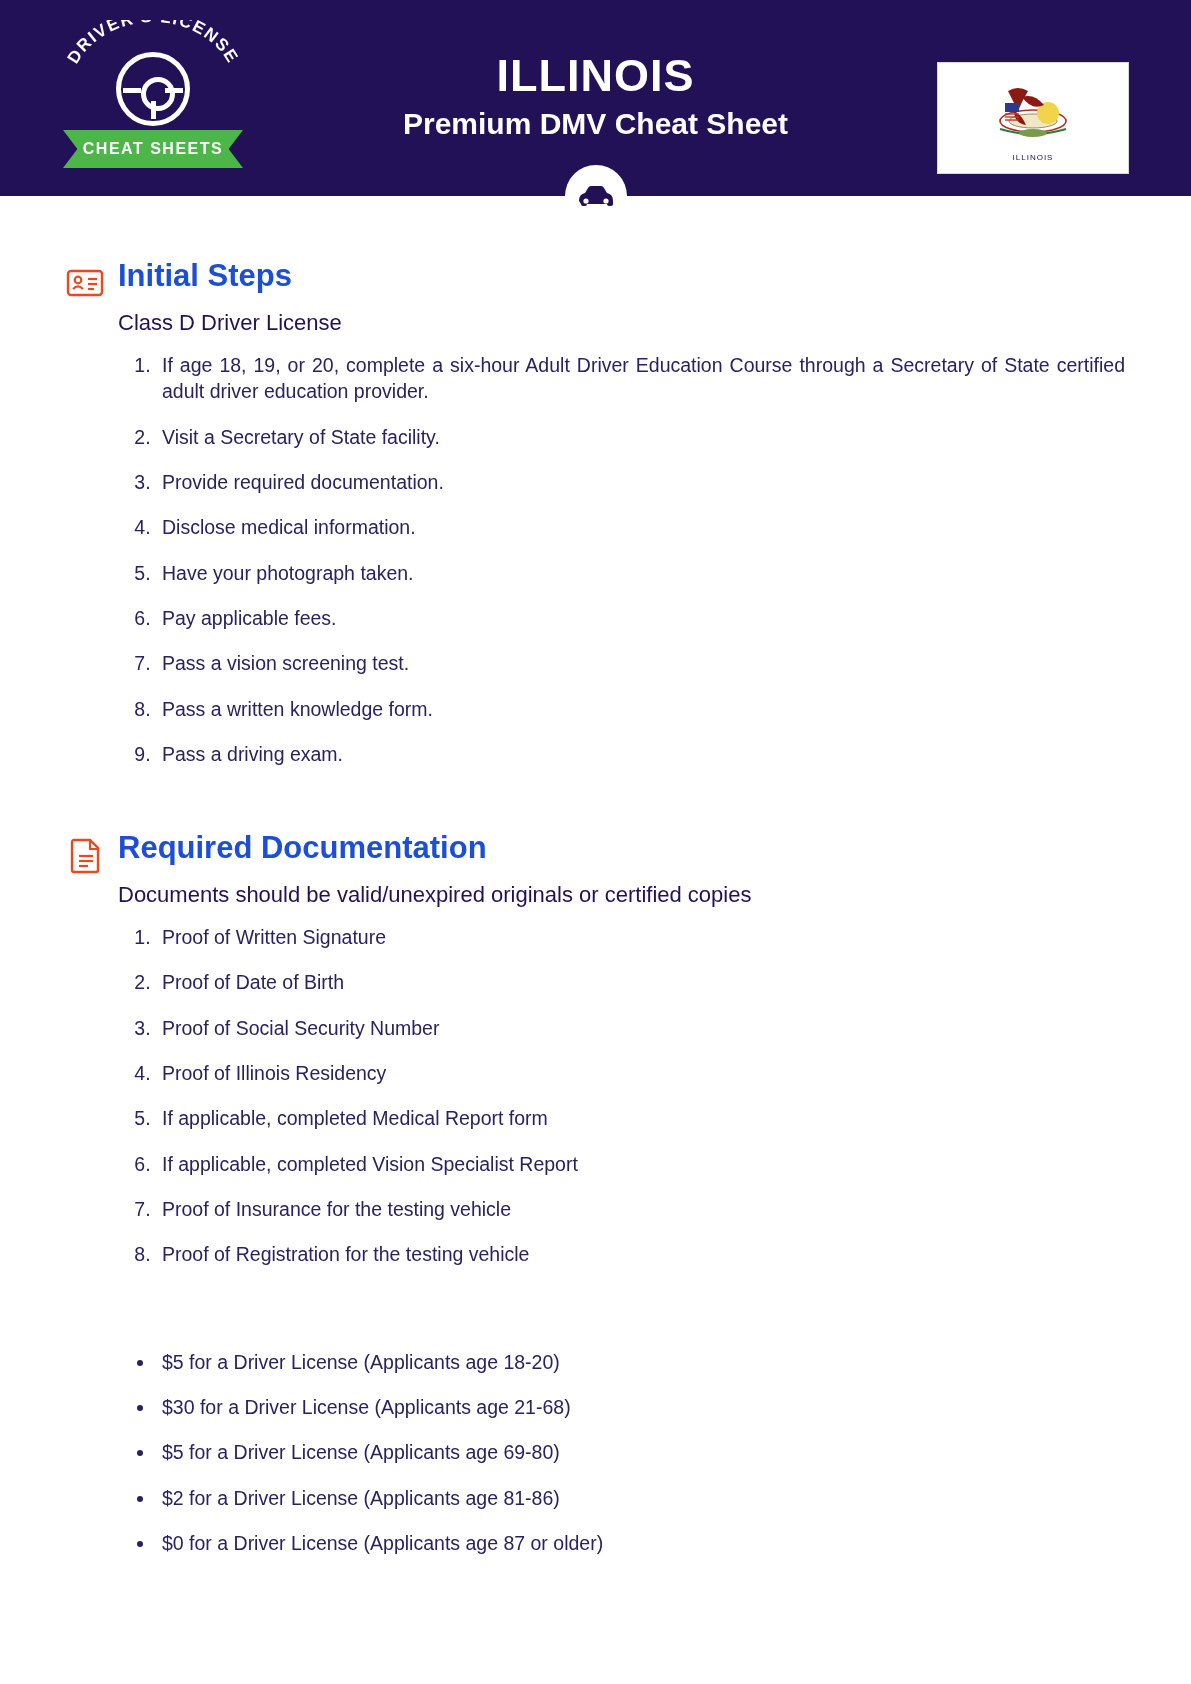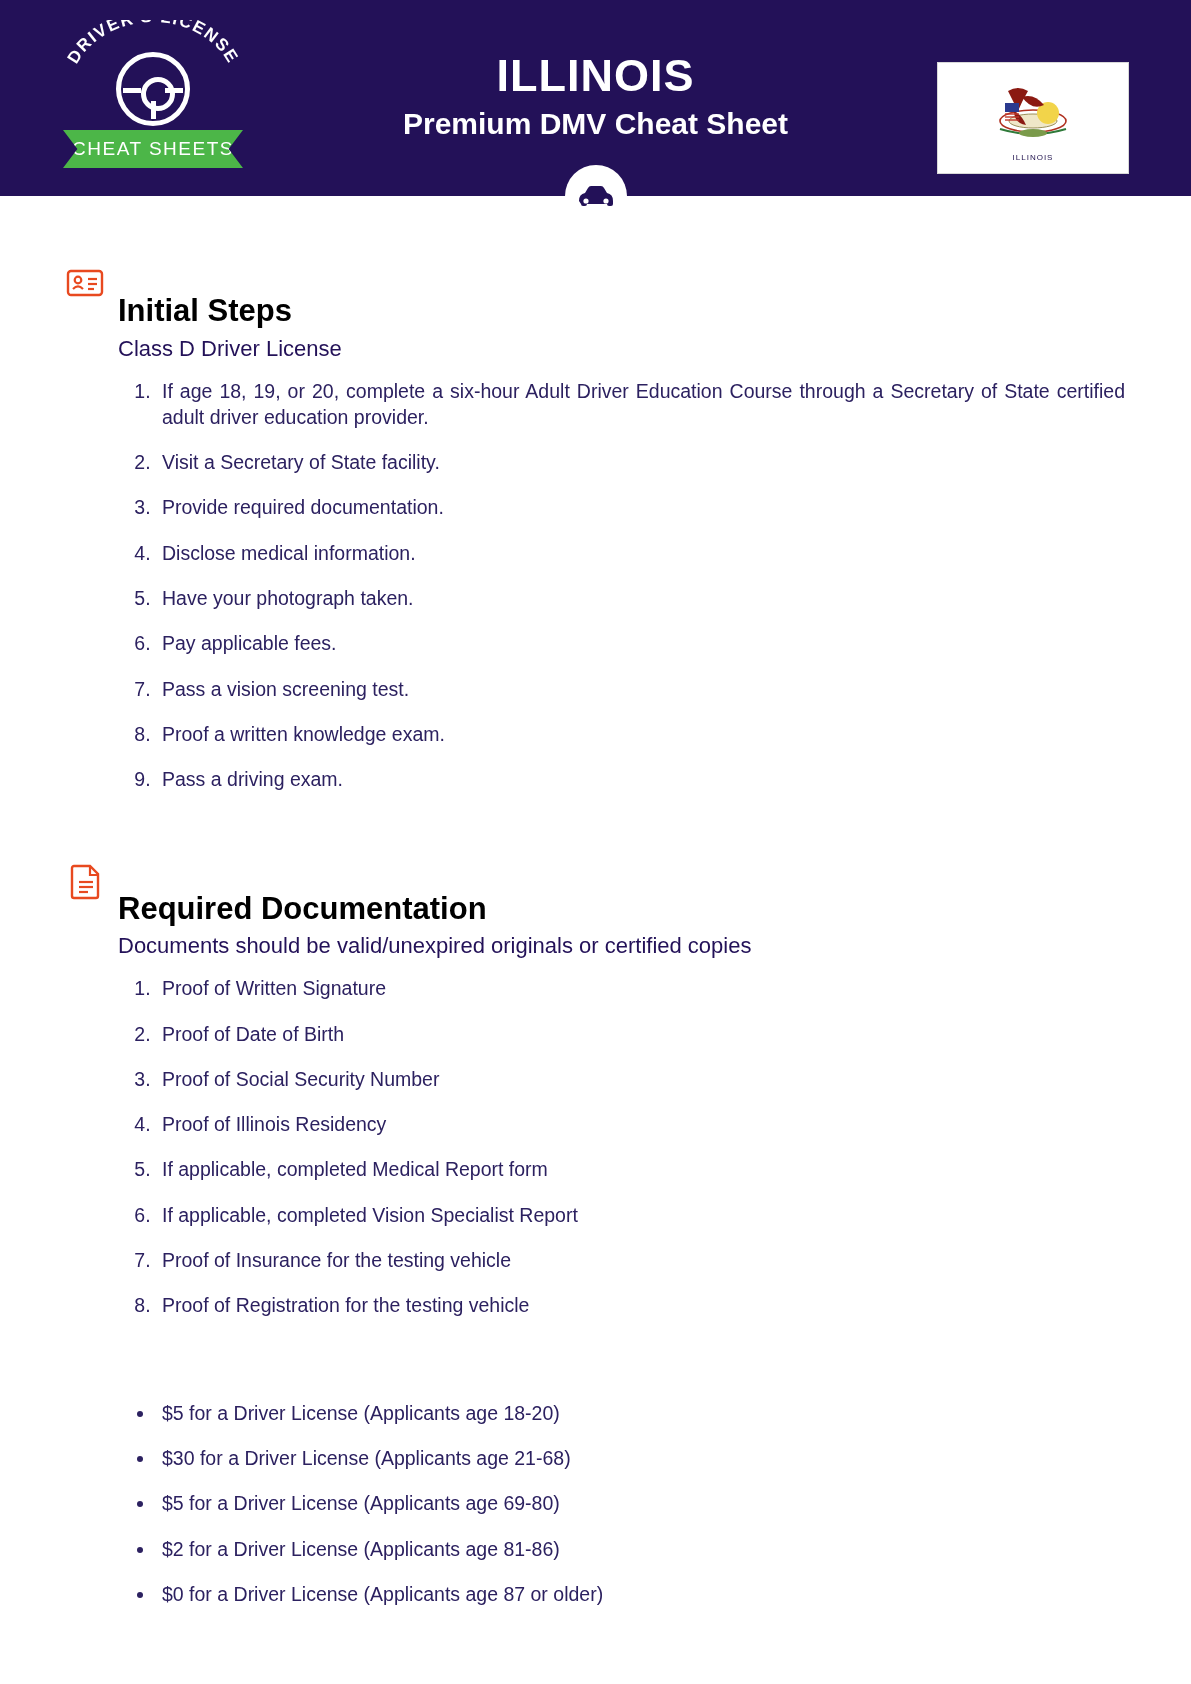--- a/index.html
+++ b/index.html
@@ -90,22 +90,22 @@
     width: 180px;
     height: 38px;
     background: #4cb648;
     display: flex;
     align-items: center;
     justify-content: center;
     clip-path: polygon(0 0, 100% 0, 92% 50%, 100% 100%, 0 100%, 8% 50%);
   }
   .ribbon span {
     color: #ffffff;
-    font-size: 19px;
-    font-weight: normal;
+    font-size: 16px;
+    font-weight: bold;
     letter-spacing: 1.5px;
   }
 
   .header-titles {
     position: absolute;
     left: 0;
     right: 0;
     top: 50px;
     text-align: center;
   }
@@ -178,23 +178,22 @@
   }
   .sec-icon {
     width: 38px;
     height: 38px;
     flex: 0 0 38px;
     margin-top: 4px;
   }
   .sec-title {
     font-size: 31px;
     font-weight: bold;
-    color: #000000;
+    color: #1d4ed8;
     line-height: 1.05;
-    margin-top: 35px;
   }
   .sec-sub {
     font-size: 22px;
     color: #231158;
     margin: 8px 0 0 0;
     font-weight: normal;
   }
   .sec-body { margin-left: 52px; }
 
   ol.numbered {
@@ -323,21 +322,21 @@
       <div class="sec-body">
         <div class="sec-sub">Class D Driver License</div>
         <ol class="numbered">
           <li>If age 18, 19, or 20, complete a six-hour Adult Driver Education Course through a Secretary of State certified adult driver education provider.</li>
           <li>Visit a Secretary of State facility.</li>
           <li>Provide required documentation.</li>
           <li>Disclose medical information.</li>
           <li>Have your photograph taken.</li>
           <li>Pay applicable fees.</li>
           <li>Pass a vision screening test.</li>
-          <li>Proof a written knowledge exam.</li>
+          <li>Pass a written knowledge form.</li>
           <li>Pass a driving exam.</li>
         </ol>
       </div>
     </div>
 
     <div class="gap-lg"></div>
 
     <div class="section">
       <div class="sec-head">
         <div class="sec-icon">

